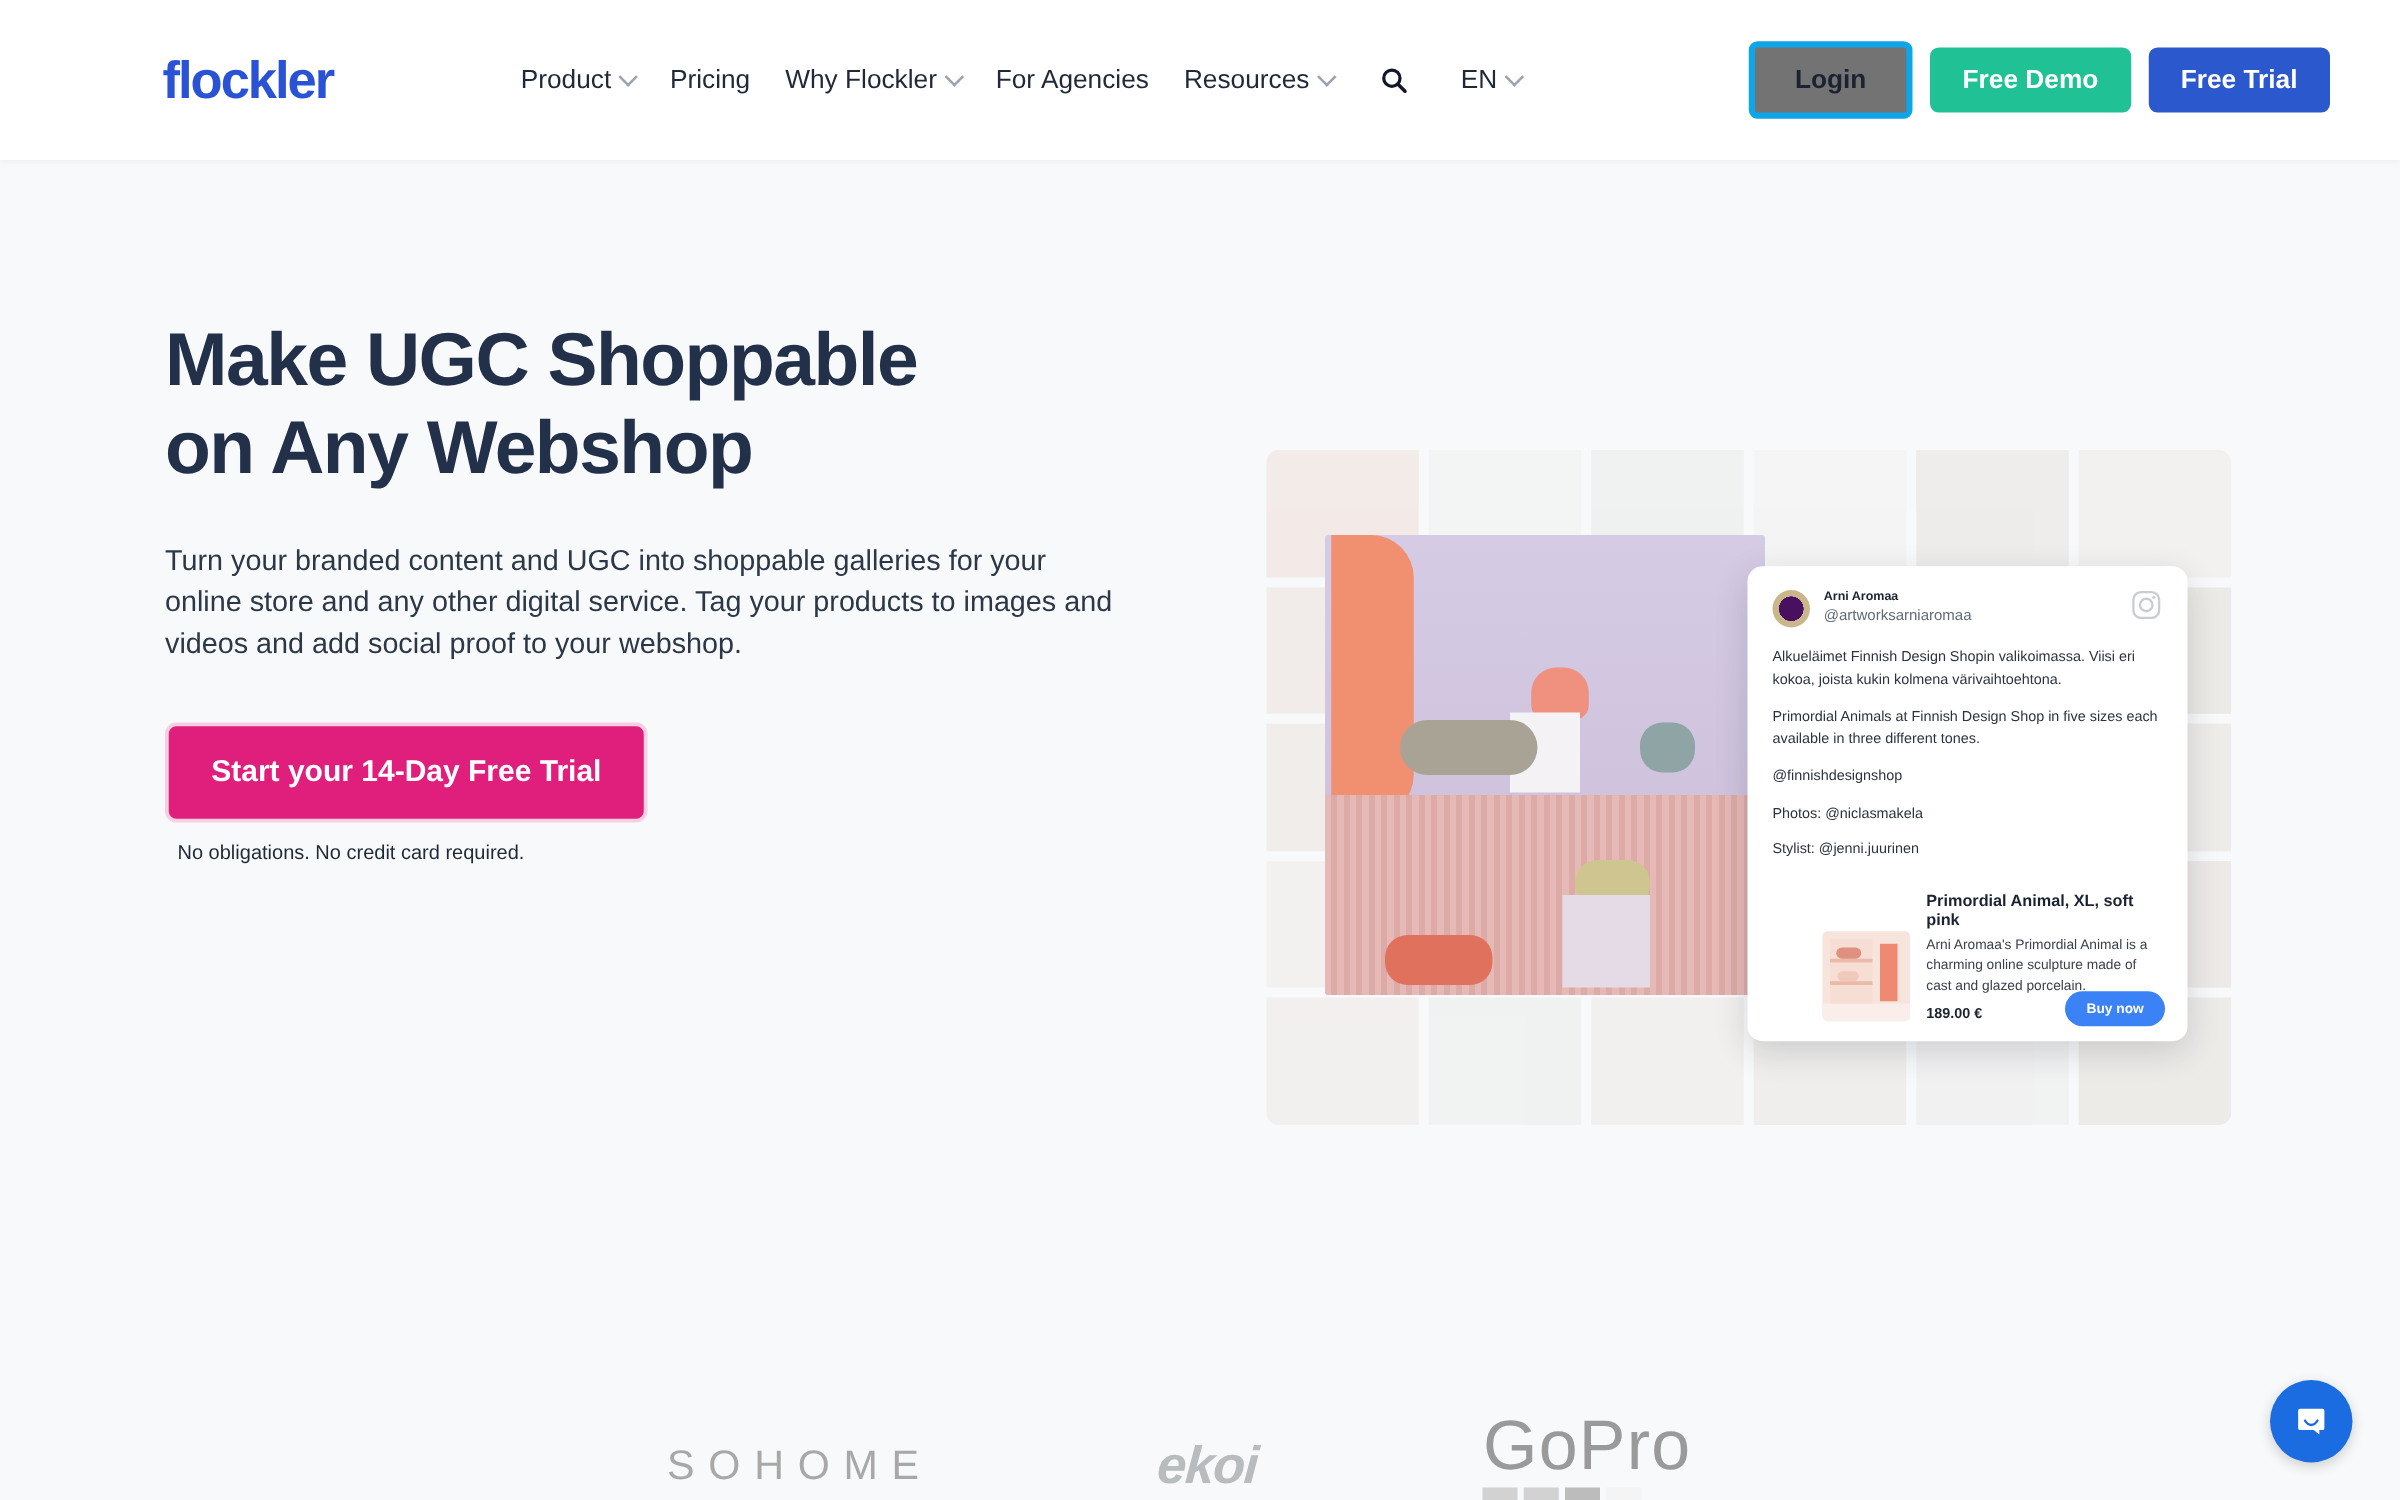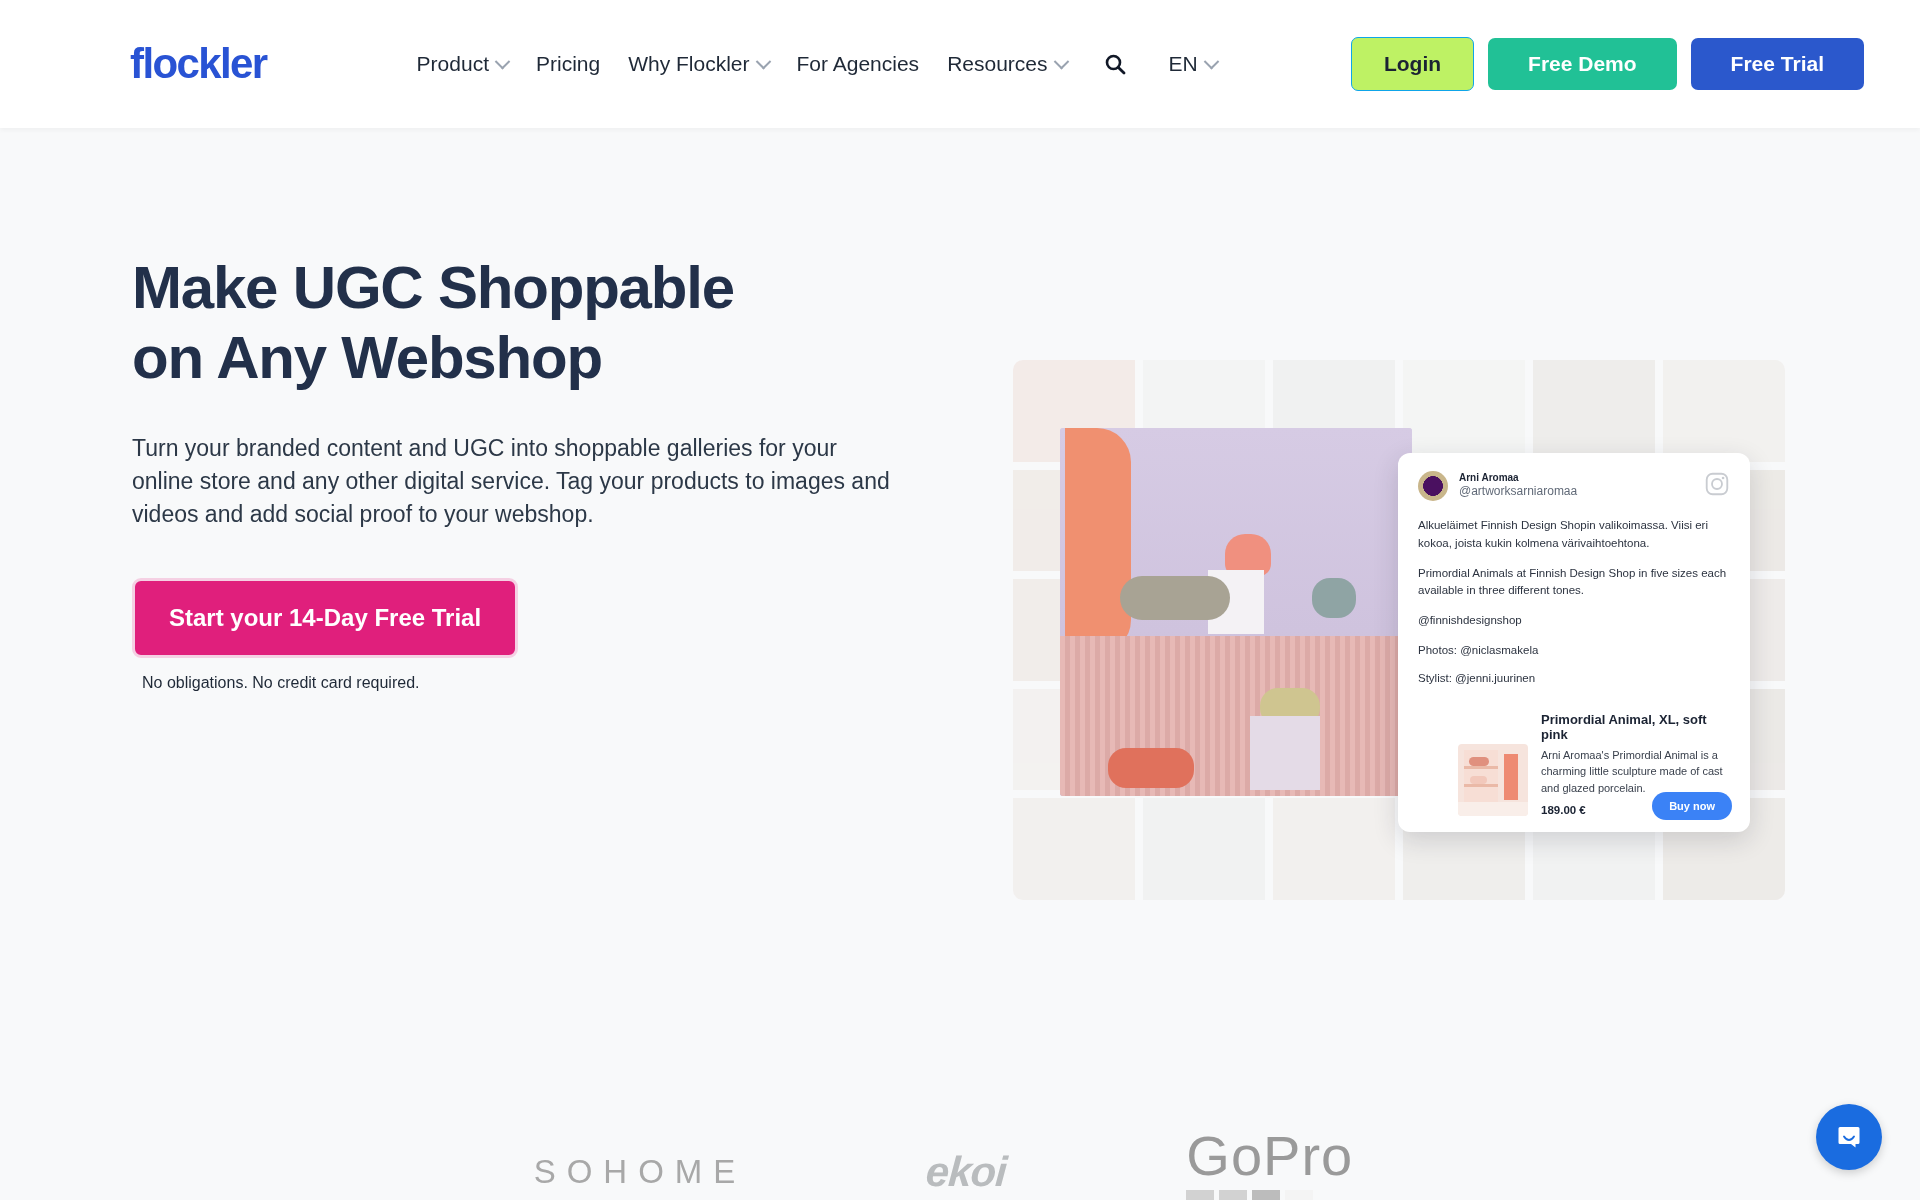--- a/index.html
+++ b/index.html
@@ -54,27 +54,27 @@
   .search-icon { margin-left: 8px; cursor: pointer; display:flex; align-items:center; }
   .lang {
     display: flex; align-items: center; gap: 8px;
     font-size: 21px; color: #1f2937; margin-left: 14px; cursor: pointer;
   }
   .actions { display: flex; align-items: center; gap: 14px; flex: 0 0 auto; }
   .btn {
     font-size: 21px;
     font-weight: bold;
     border-radius: 7px;
-    padding: 14px 40px;
+    padding: 14px 26px;
     cursor: pointer;
     white-space: nowrap;
     border: none;
     font-family: "Liberation Sans", sans-serif;
   }
-  .btn-login { background: #bef264; color: #1b2333; border: 1px solid #0ea5e9; padding: 14px 32px; }
+  .btn-login { background: #737373; color: #1b2333; border: 5px solid #0ea5e9; padding: 14px 32px; }
   .btn-demo  { background: #21c196; color: #ffffff; }
   .btn-trial { background: #2b58cc; color: #ffffff; }
 
   
   .page {
     position: relative;
     height: 1072px;
     background: #f8f9fa;
   }
 
@@ -396,21 +396,21 @@
         <div class="pt-shelf"></div>
           <div class="pt-l1"></div>
           <div class="pt-l2"></div>
         <div class="pt-o1"></div>
           <div class="pt-o2"></div>
         <div class="pt-bar"></div>
           <div class="pt-base"></div>
       </div>
       <div class="prod-info">
         <div class="prod-title">Primordial Animal, XL, soft pink</div>
-        <div class="prod-desc">Arni Aromaa's Primordial Animal is a charming little sculpture made of cast and glazed porcelain.</div>
+        <div class="prod-desc">Arni Aromaa's Primordial Animal is a charming online sculpture made of cast and glazed porcelain.</div>
         <div class="prod-price">189.00 €</div>
         <button class="buy-btn">Buy now</button>
       </div>
     </div>
   </div>
 
   <div class="logos">
     <div class="logo-sohome">SOHOME</div>
     <div class="logo-ekoi">ekoi</div>
     <div class="logo-gopro">

